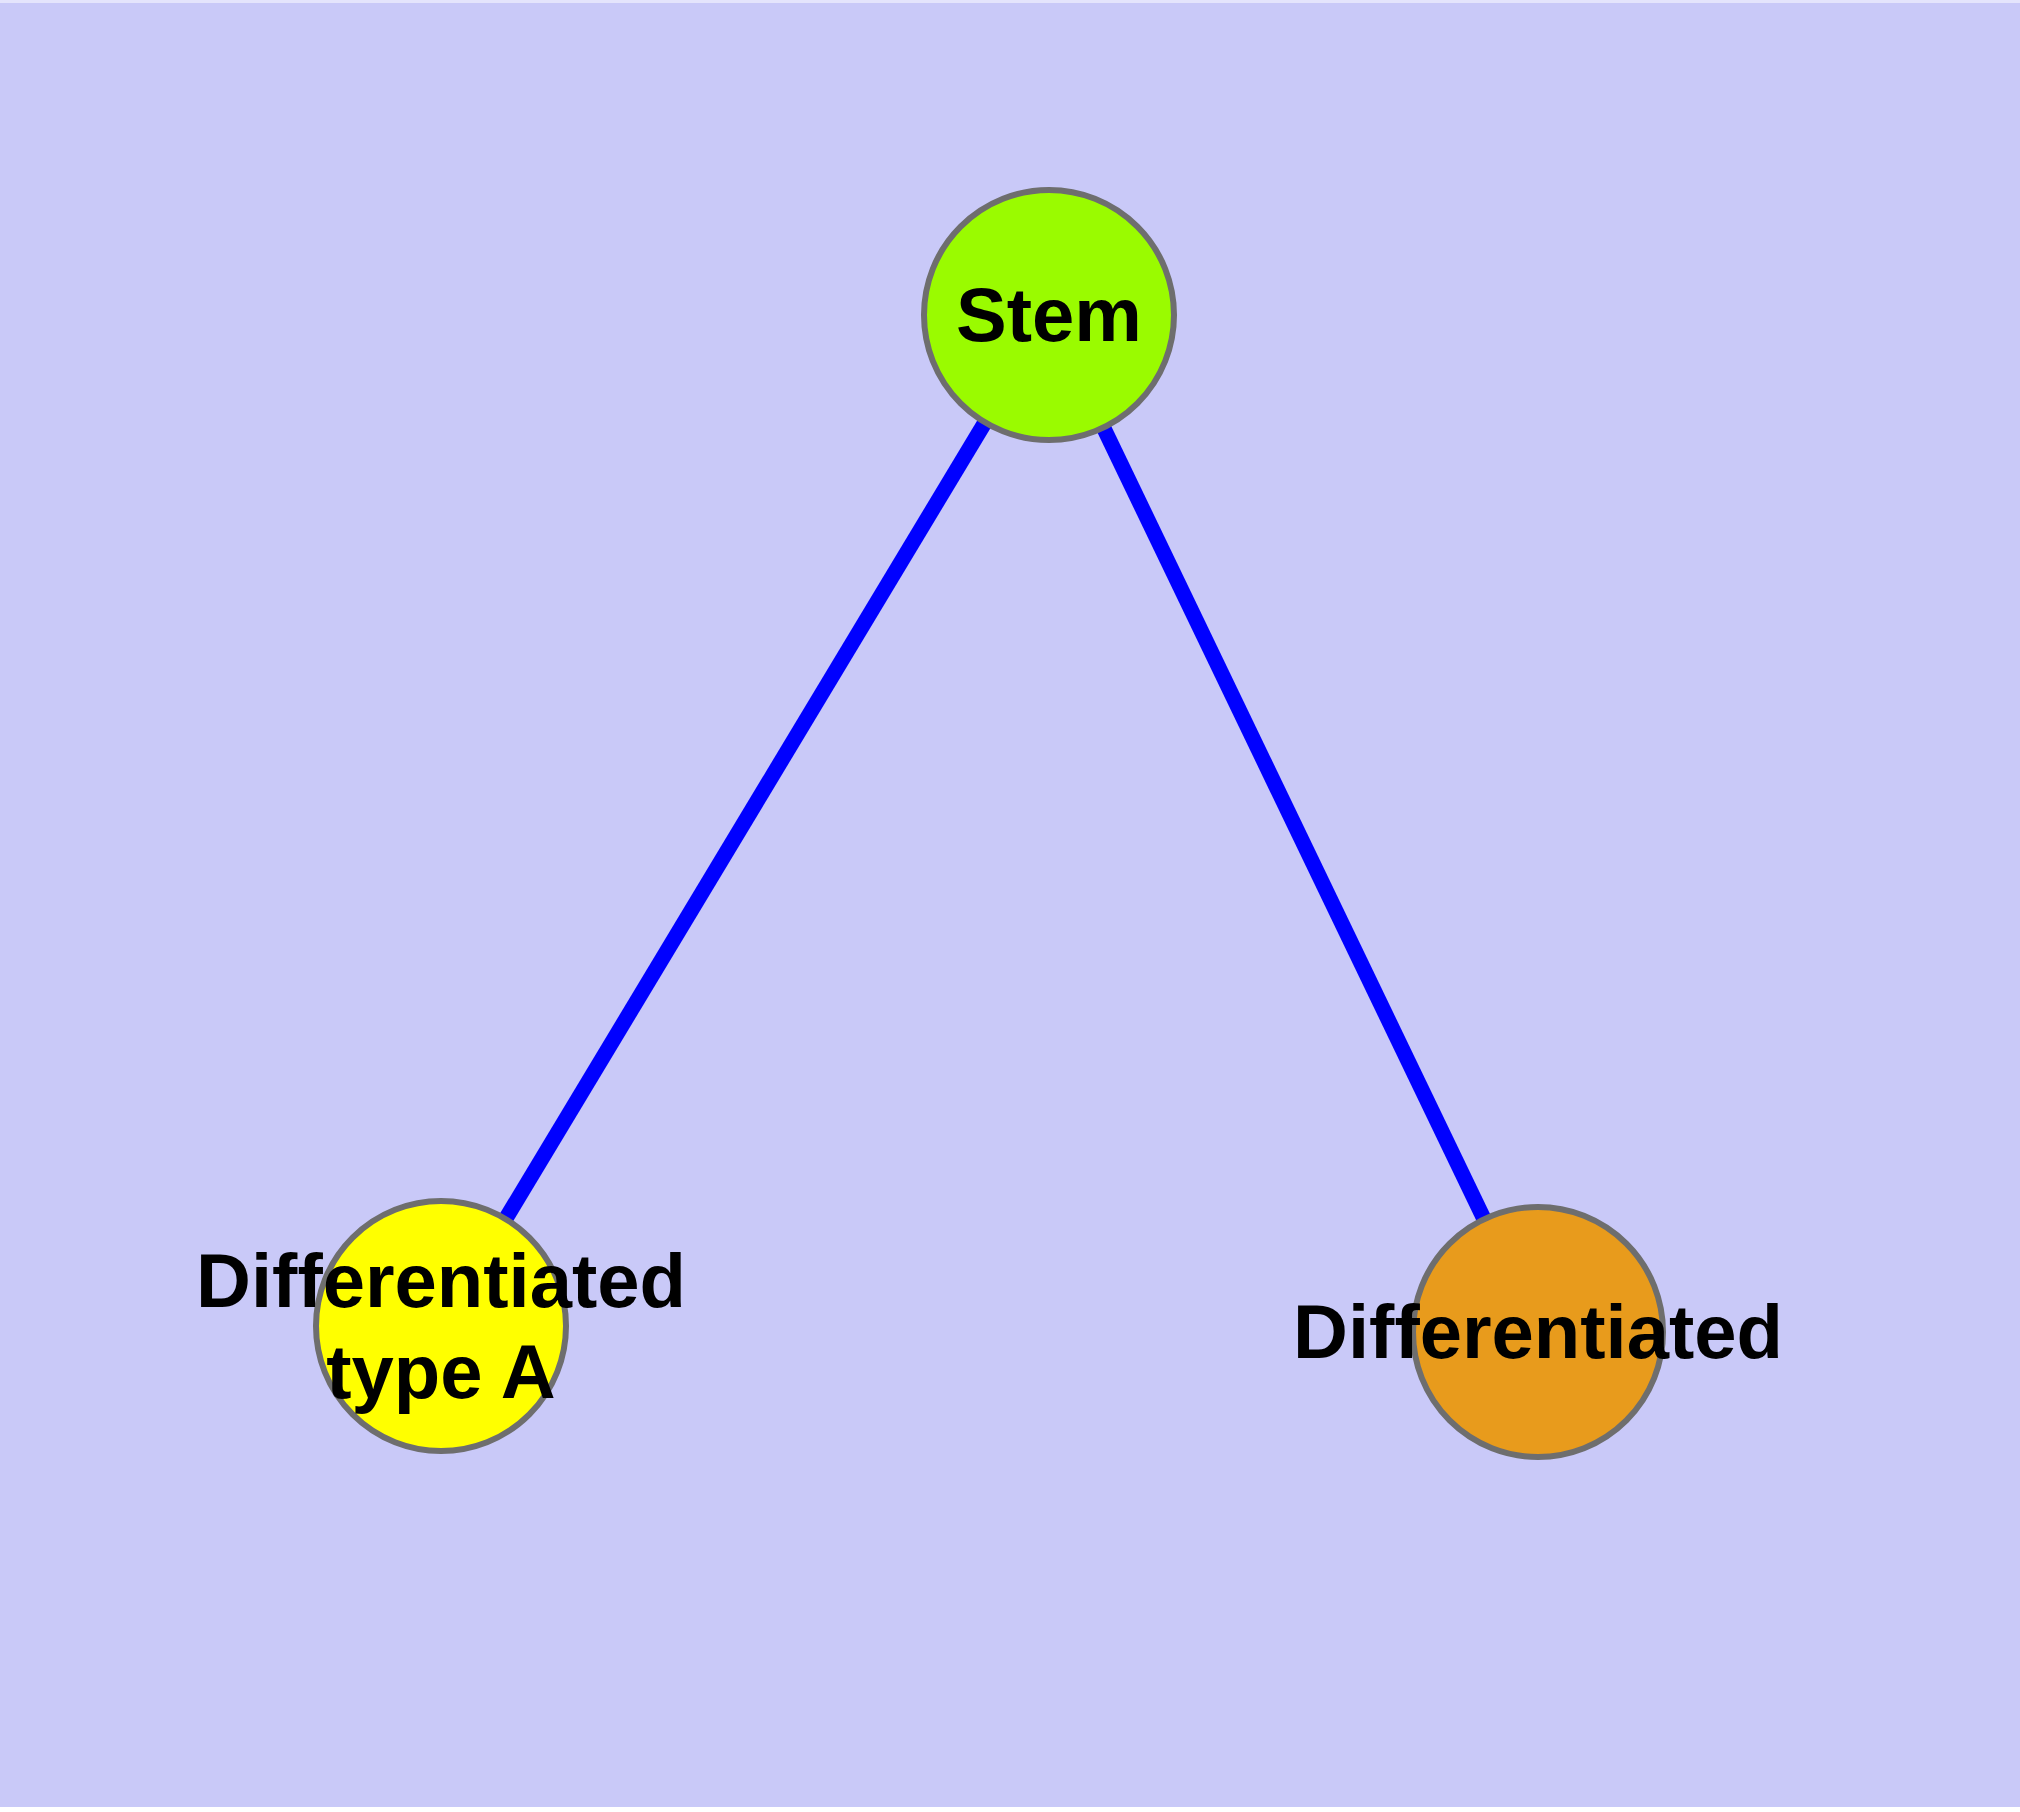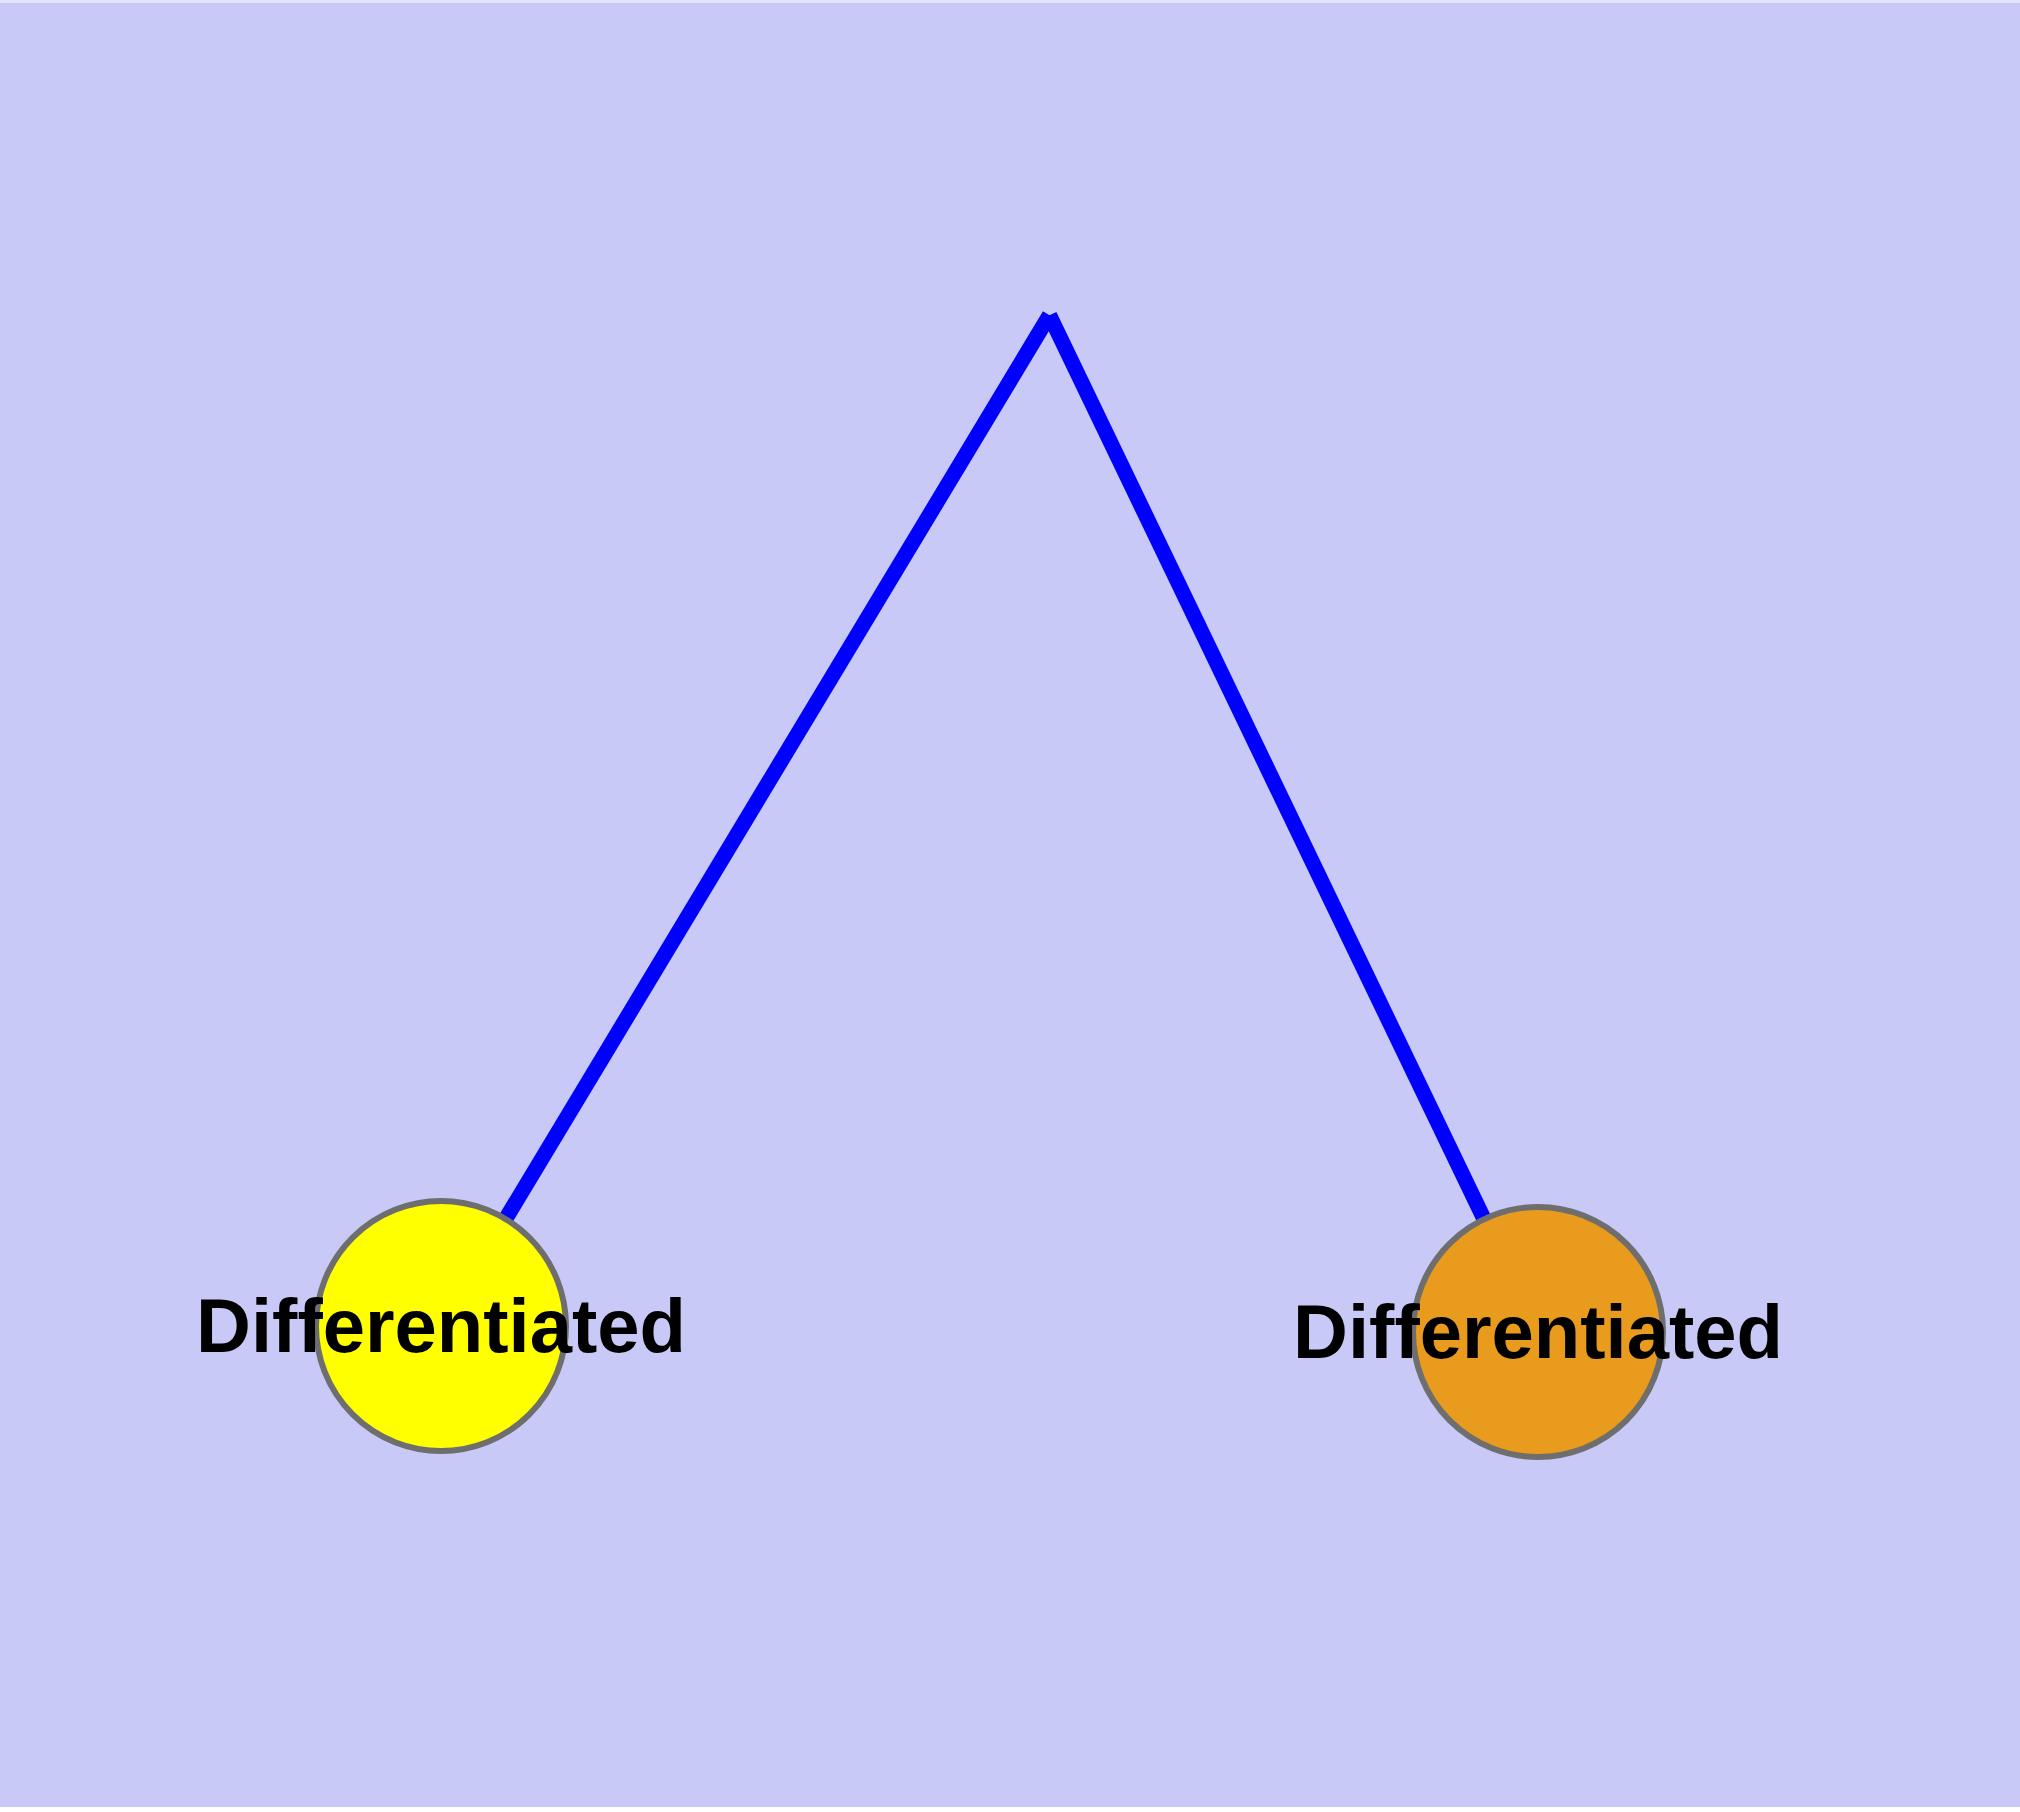--- a/index.html
+++ b/index.html
@@ -62,24 +62,30 @@
 </head>
 <body>
 
 <div id="canvas" style="background: rgb(201, 201, 248);">
 
   <svg id="edges-svg" width="2021" height="1812" viewBox="0 0 2384 2138">
       <line x1="1238" y1="372" x2="520" y2="1565" stroke="#0000FF" stroke-width="18"></line>
       <line x1="1238" y1="372" x2="1815" y2="1572" stroke="#0000FF" stroke-width="18"></line>
     </svg>
 
+  <div class="node" style="left: 921px; top: 187px; width: 256px; height: 256px; background: rgb(154, 251, 0); border: 6px solid rgb(110, 110, 110);">
+    <span class="node-label">
+      <span class="line">Stem</span>
+    </span>
+  </div>
 
   <div class="node" style="left: 313px; top: 1198px; width: 256px; height: 256px; background: rgb(255, 255, 0); border: 6px solid rgb(110, 110, 110);">
     <span class="node-label">
       <span class="line">Differentiated</span>
+      <span class="line">type A</span>
     </span>
   </div>
 
   <div class="node" style="left: 1410px; top: 1204px; width: 256px; height: 256px; background: rgb(232, 155, 28); border: 6px solid rgb(110, 110, 110);">
     <span class="node-label">
       <span class="line">Differentiated</span>
     </span>
   </div>
 
   <div class="edge-strip-top"></div>

